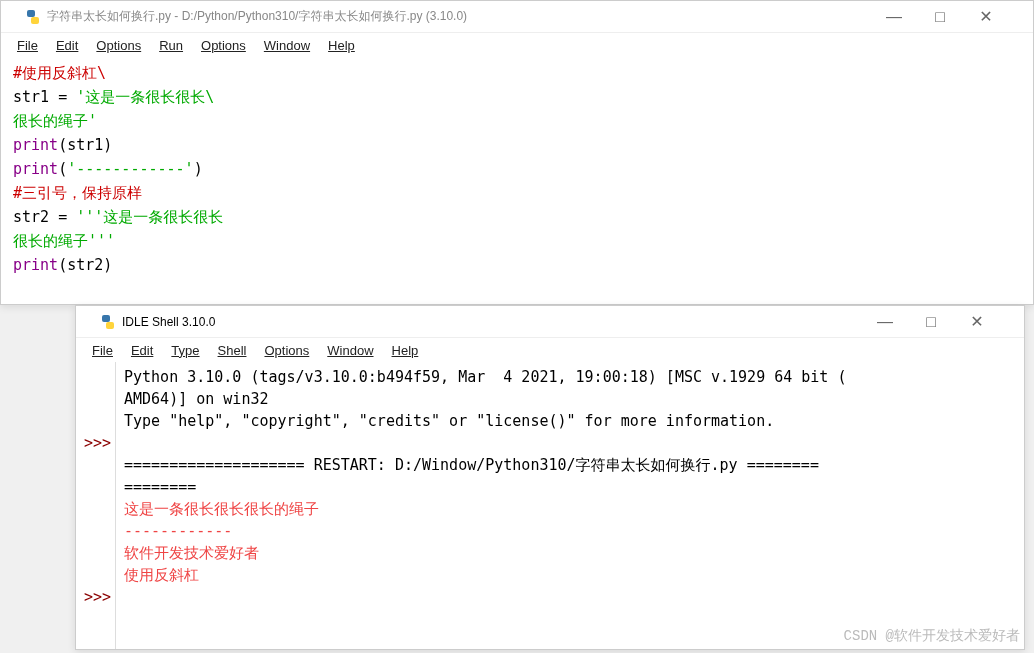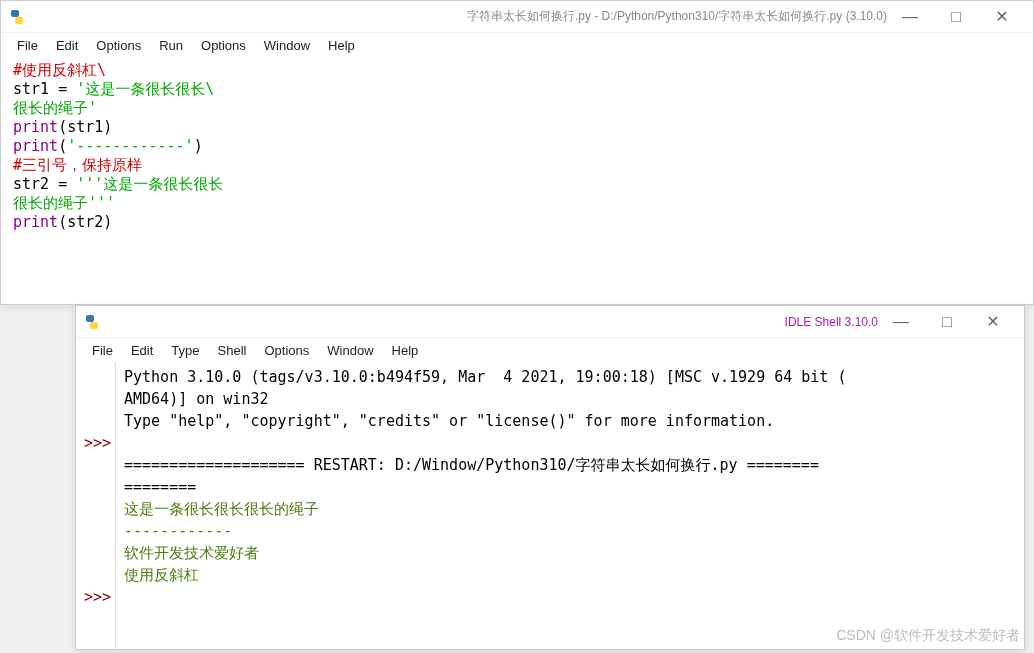--- a/index.html
+++ b/index.html
@@ -18,39 +18,38 @@
       box-shadow: 0 2px 8px rgba(0,0,0,0.1);
       display: flex;
       flex-direction: column;
     }
     .win-editor { top: 0; left: 0; width: 1034px; height: 305px; }
     .win-shell { top: 305px; left: 75px; width: 950px; height: 345px; }
     .titlebar {
       height: 32px;
       display: flex;
       align-items: center;
-      padding: 0 8px;
+      padding: 0 24px;
       background: #fff;
       border-bottom: 1px solid #eee;
-      text-align: right;
     }
     .titlebar .icon {
       width: 16px; height: 16px;
       margin-right: 6px;
       display: inline-flex;
       align-items: center;
       justify-content: center;
     }
     .py-icon svg { width: 16px; height: 16px; }
     .title-text {
       font-size: 12px;
       color: #888;
       flex: 1;
     }
-    .win-shell .title-text { color: #a21caf; }
+    .win-shell .title-text { color: #000000; }
     .win-controls {
       display: flex;
       gap: 0;
     }
     .wc-btn {
       width: 46px;
       height: 28px;
       display: flex;
       align-items: center;
       justify-content: center;
@@ -59,31 +58,32 @@
       cursor: pointer;
     }
     .menubar {
       height: 24px;
       display: flex;
       align-items: center;
       padding: 0 8px;
       gap: 2px;
       font-size: 13px;
       color: #222;
+      text-decoration: underline;
     }
     .menu-item {
       padding: 2px 8px;
       cursor: pointer;
     }
     .editor-body {
       flex: 1;
       padding: 4px 12px;
       font-family: "NSimSun", "SimSun", Consolas, monospace;
       font-size: 15px;
-      line-height: 19px;
+      line-height: 24px;
       white-space: pre;
       overflow: hidden;
     }
     .tok-comment { color: #cc0000; }
     .tok-name { color: #000; }
     .tok-op { color: #000; }
     .tok-str { color: #00aa00; }
     .tok-builtin { color: #880088; }
     .shell-body {
       flex: 1;
@@ -100,28 +100,28 @@
       text-align: right;
       color: #8b0000;
     }
     .gutter .prompt { height: 22px; }
     .shell-text {
       flex: 1;
       padding: 4px 8px 0 8px;
       white-space: pre;
       color: #000;
     }
-    .out-blue { color: #4d7c0f; }
+    .out-blue { color: #ef4444; }
     .watermark {
       position: absolute;
       right: 14px;
       bottom: 8px;
       color: #bbb;
       font-size: 14px;
-      font-family: Liberation Sans, sans-serif;
+      font-family: Liberation Mono, monospace;
     }
   </style>
 </head>
 <body>
 
 <div class="window win-editor">
   <div class="titlebar">
     <span class="icon py-icon">
       <svg viewBox="0 0 16 16">
           <rect x="2" y="1" width="8" height="7" rx="2" fill="#3776ab"></rect>

